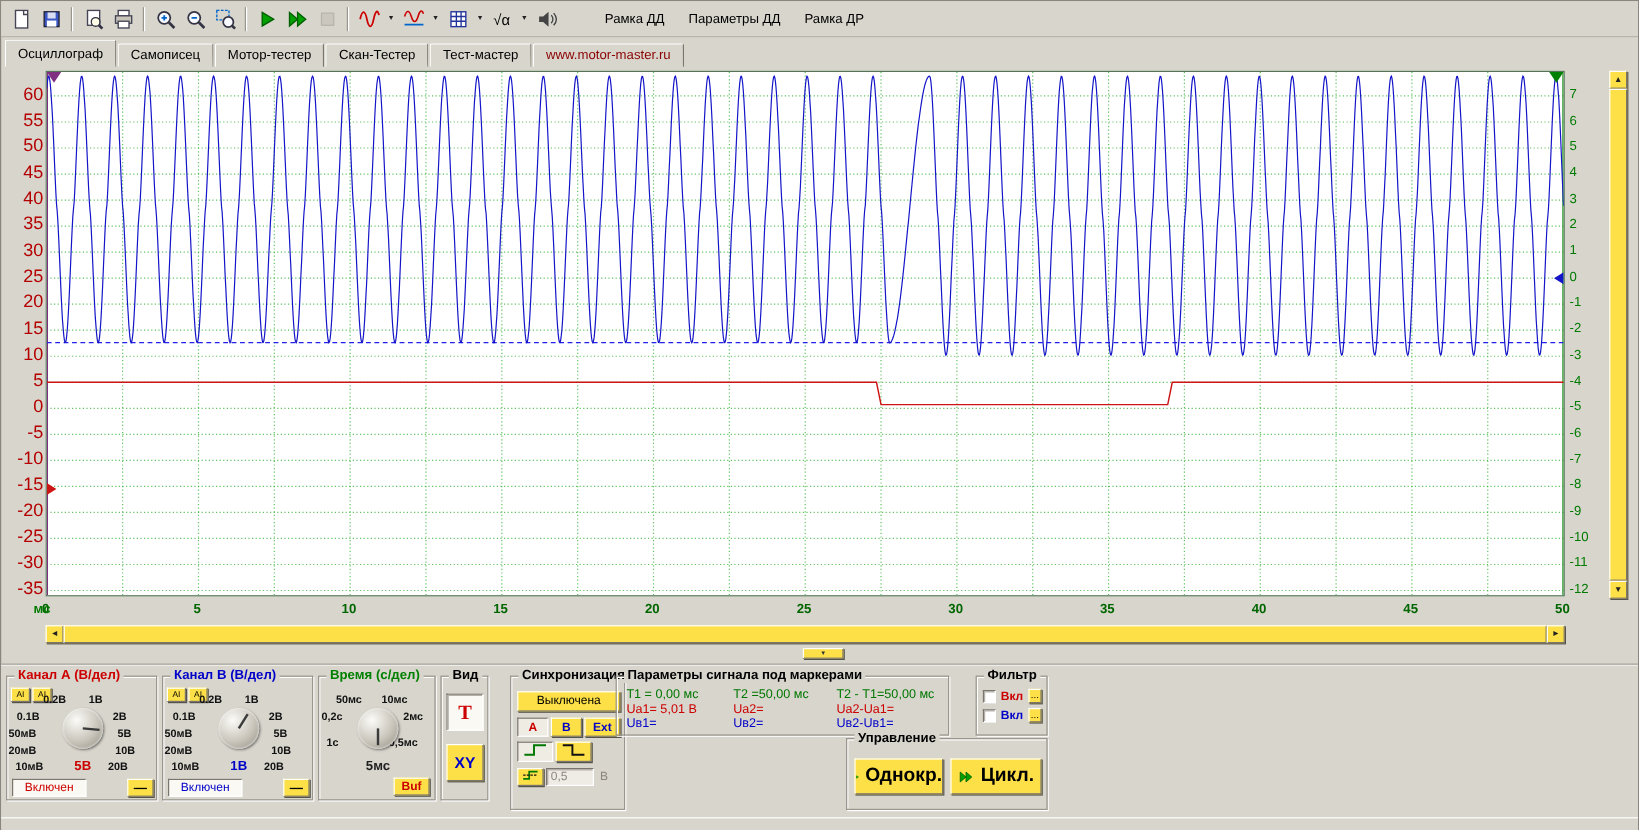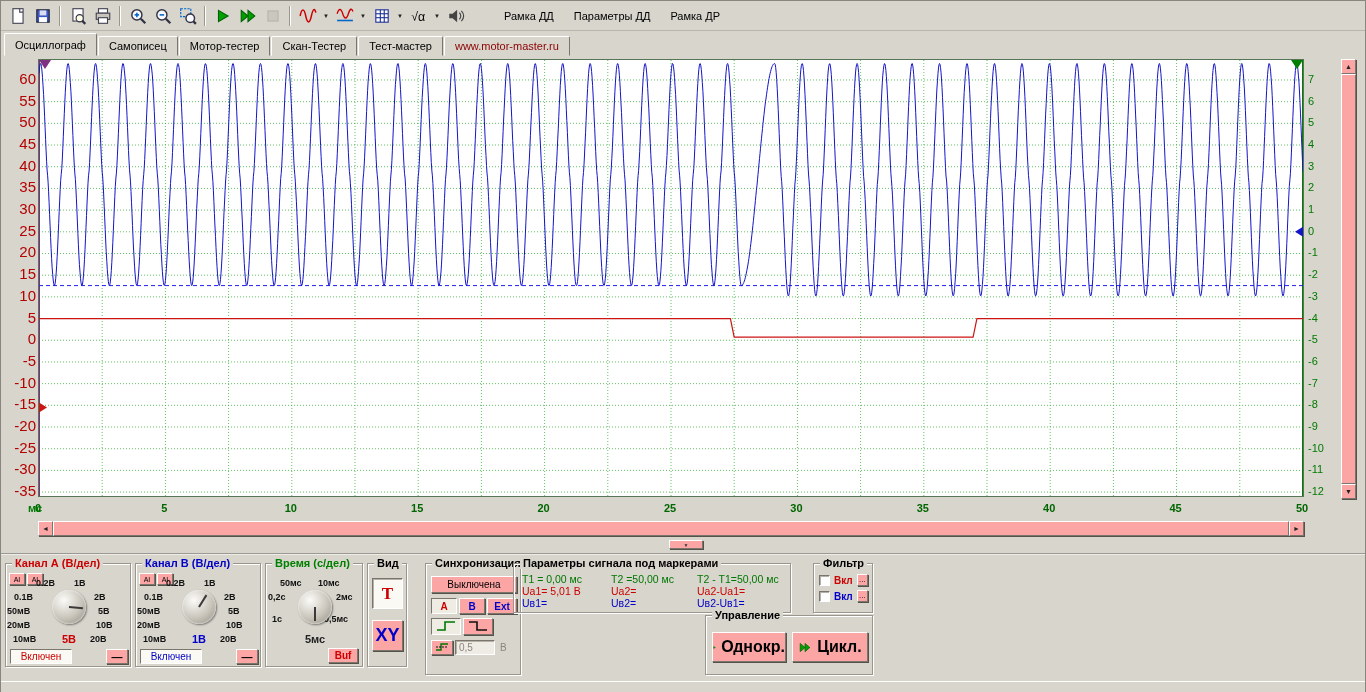--- a/index.html
+++ b/index.html
@@ -1,18 +1,18 @@
 <!DOCTYPE html>
 <html><head>
 <meta charset="utf-8">
 <style>
   *{margin:0;padding:0;box-sizing:border-box;font-family:"Liberation Sans",sans-serif;}
   html,body{width:1366px;height:692px;overflow:hidden;}
   .app{position:relative;width:1366px;height:692px;background:#d8d5cd;font-size:11px;color:#000;border:1px solid #8a867e;}
-  .raised{background:#fca5a5;border:1px solid;border-color:#ffffff #7a766e #7a766e #ffffff;box-shadow:1px 1px 0 #55524c;}
+  .raised{background:#fde047;border:1px solid;border-color:#ffffff #7a766e #7a766e #ffffff;box-shadow:1px 1px 0 #55524c;}
   .sunken{background:#ffffff;border:1px solid;border-color:#7a766e #ffffff #ffffff #7a766e;box-shadow:inset 1px 1px 0 #b5b1a9;}
   .btn{cursor:default;font-size:11px;}
   button{outline:none;}
   
   .toolbar{position:absolute;left:0;top:0;width:100%;height:30px;display:flex;align-items:center;padding-left:4px;border-bottom:1px solid #b9b5ad;background:#d8d5cd;}
   .tb-btn{width:25px;height:24px;display:flex;align-items:center;justify-content:center;background:transparent;border:1px solid transparent;}
   .tb-btn.disabled{opacity:.4;}
   .tb-drop{width:12px;height:24px;display:flex;align-items:center;justify-content:center;font-size:6px;color:#222;background:transparent;border:1px solid transparent;}
   .tb-sep{width:2px;height:20px;margin:0 4px;border-left:1px solid #9a968e;border-right:1px solid #ffffff;}
   .tb-gap{width:26px;}
@@ -373,21 +373,21 @@
           </div>
         </div>
       <div class="dial-selected" style="left:30px;width:38px;color:#222222">5мс</div>
       <button class="btn raised" style="position:absolute;left:62px;top:84px;width:30px;height:15px;color:#cc0000;font-size:10px;font-weight:bold;padding:0">Buf</button>
     </div>
 
     <div class="gbox" style="left:366px;top:8px;width:40px;height:104px">
       <div class="gtitle">Вид</div>
 
       <button class="btn sunken" style="position:absolute;left:4px;top:14px;width:31px;height:31px;color:#cc0000;font-size:17px;font-weight:bold;font-family:'Liberation Serif',serif;background:#fbf9f3">Т</button>
-      <button class="btn raised" style="position:absolute;left:4px;top:56px;width:31px;height:31px;color:#0000c8;font-size:18px;font-weight:bold">XY</button>
+      <button class="btn raised" style="position:absolute;left:4px;top:56px;width:31px;height:31px;color:#0000c8;font-size:13px;font-weight:bold">XY</button>
     </div>
 
     <div class="gbox" style="left:424px;top:8px;width:96px;height:112px">
       <div class="gtitle">Синхронизация</div>
       <button class="btn raised sync-btn" style="left:5px;top:12px;width:86px;height:17px">Выключена</button>
       <div id="sync-sources">
           <button class="btn raised sync-btn pressed" style="left: 5px; top: 34px; width: 26px; height: 16px; color: rgb(204, 0, 0); font-weight: bold;">А</button>
           <button class="btn raised sync-btn" style="left: 33px; top: 34px; width: 26px; height: 16px; color: rgb(0, 0, 200); font-weight: bold;">В</button>
           <button class="btn raised sync-btn" style="left: 61px; top: 34px; width: 30px; height: 16px; color: rgb(0, 0, 200); font-weight: bold;">Ext</button>
         </div>

